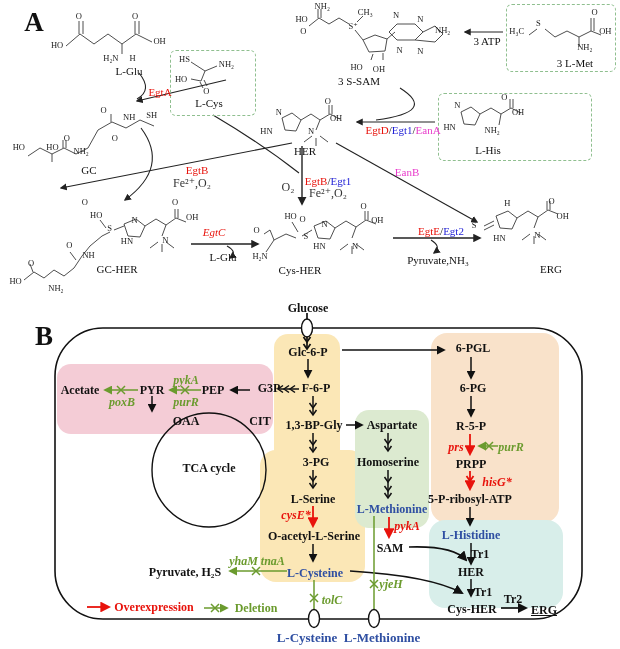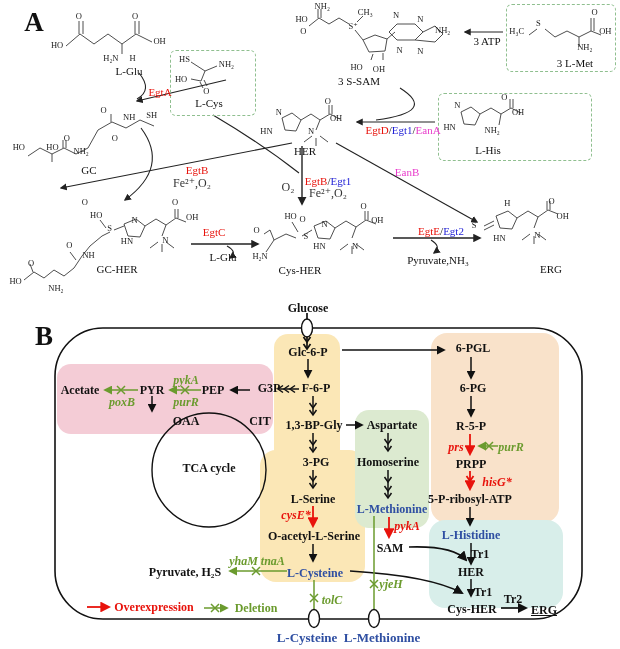--- a/index.html
+++ b/index.html
@@ -320,21 +320,21 @@
 
 <span class="c f11 red" style="left:160px;top:92px;">EgtA</span>
 <span class="c f11" style="left:487px;top:41px;">3 ATP</span>
 <span class="c f11" style="left:403px;top:130px;"><span class="red">EgtD</span><span>/</span><span class="eblu">Egt1</span><span>/</span><span class="mag">EanA</span></span>
 <span class="c f11 red" style="left:197px;top:170px;">EgtB</span>
 <span class="c f10 gray" style="left:192px;top:183px;">Fe²⁺,O₂</span>
 <span class="c f10 gray" style="left:288px;top:187px;">O₂</span>
 <span class="c f11" style="left:328px;top:181px;"><span class="red">EgtB</span><span>/</span><span class="eblu">Egt1</span></span>
 <span class="c f10 gray" style="left:328px;top:193px;">Fe²⁺,O₂</span>
 <span class="c f11 mag" style="left:407px;top:172px;">EanB</span>
-<span class="c f11 red" style="left:214px;top:232px;">EgtC</span>
+<span class="c f11 red" style="left:214px;top:232px;font-style:italic;">EgtC</span>
 <span class="c f11" style="left:223px;top:257px;">L-Glu</span>
 <span class="c f11" style="left:441px;top:231px;"><span class="red">EgtE</span><span>/</span><span class="eblu">Egt2</span></span>
 <span class="c f11" style="left:438px;top:260px;">Pyruvate,NH₃</span>
 
 <span class="c pl" style="left:44px;top:336px;">B</span>
 <span class="c f12 b" style="left:308px;top:308px;">Glucose</span>
 <span class="c f12 b" style="left:308px;top:352px;">Glc-6-P</span>
 <span class="c f12 b" style="left:473px;top:348px;">6-PGL</span>
 <span class="c f12 b" style="left:316px;top:388px;">F-6-P</span>
 <span class="c f12 b" style="left:264px;top:388px;padding-left:10px;">G3P</span>

